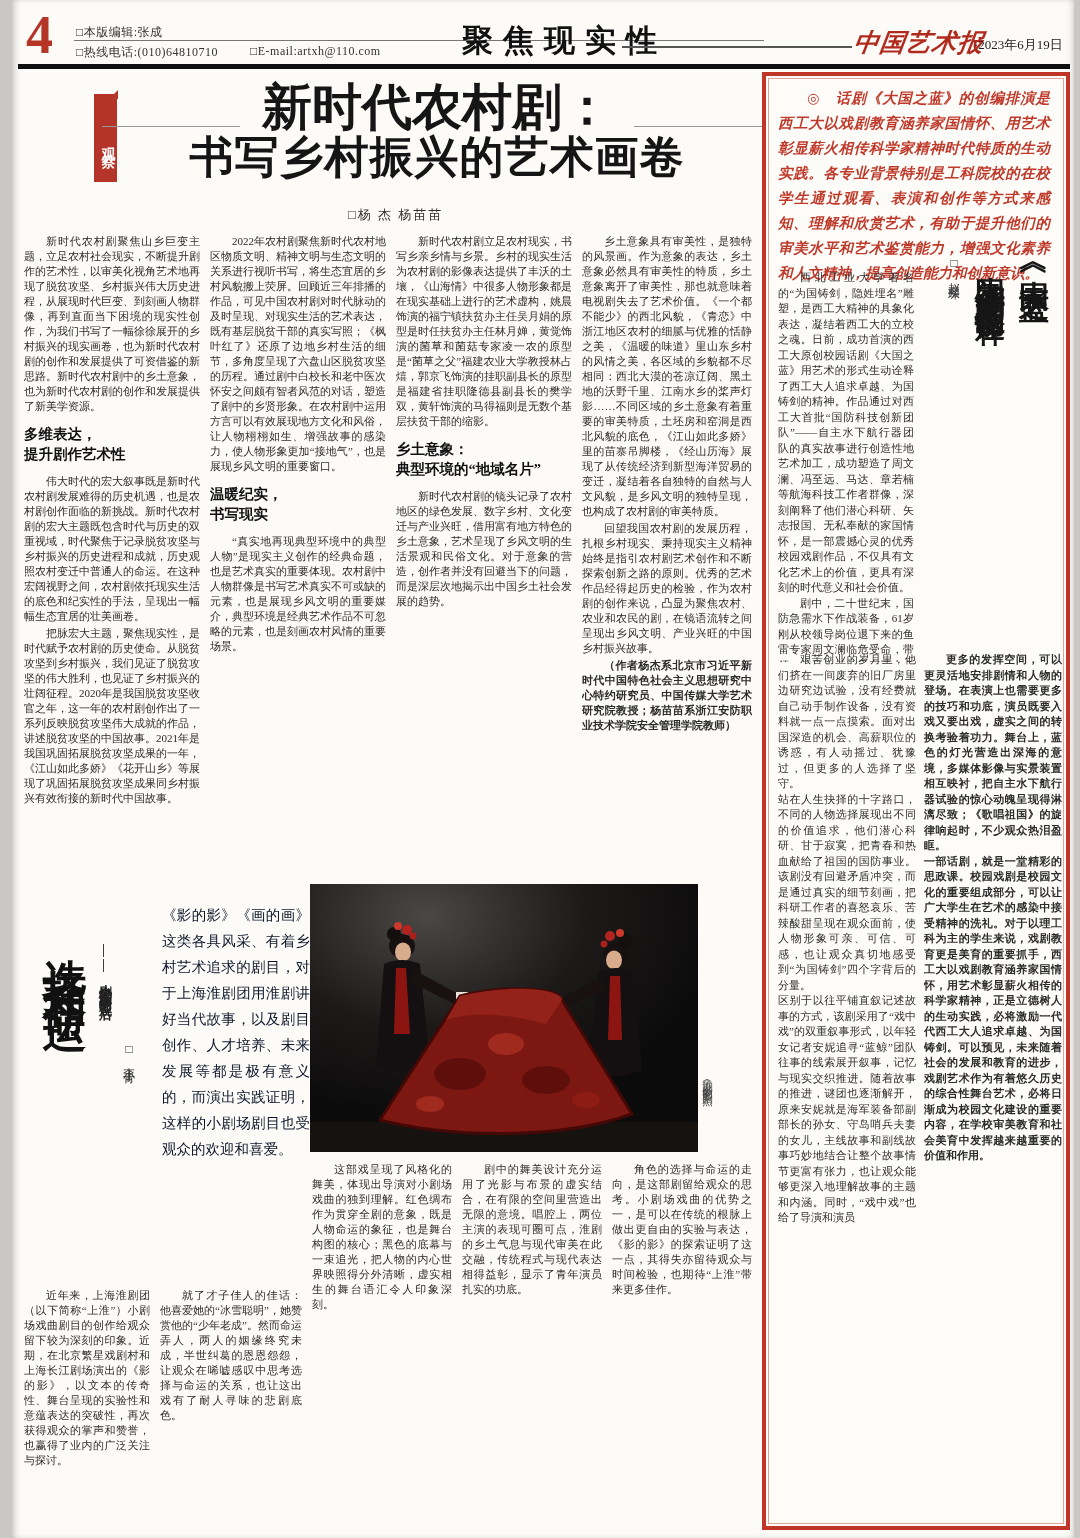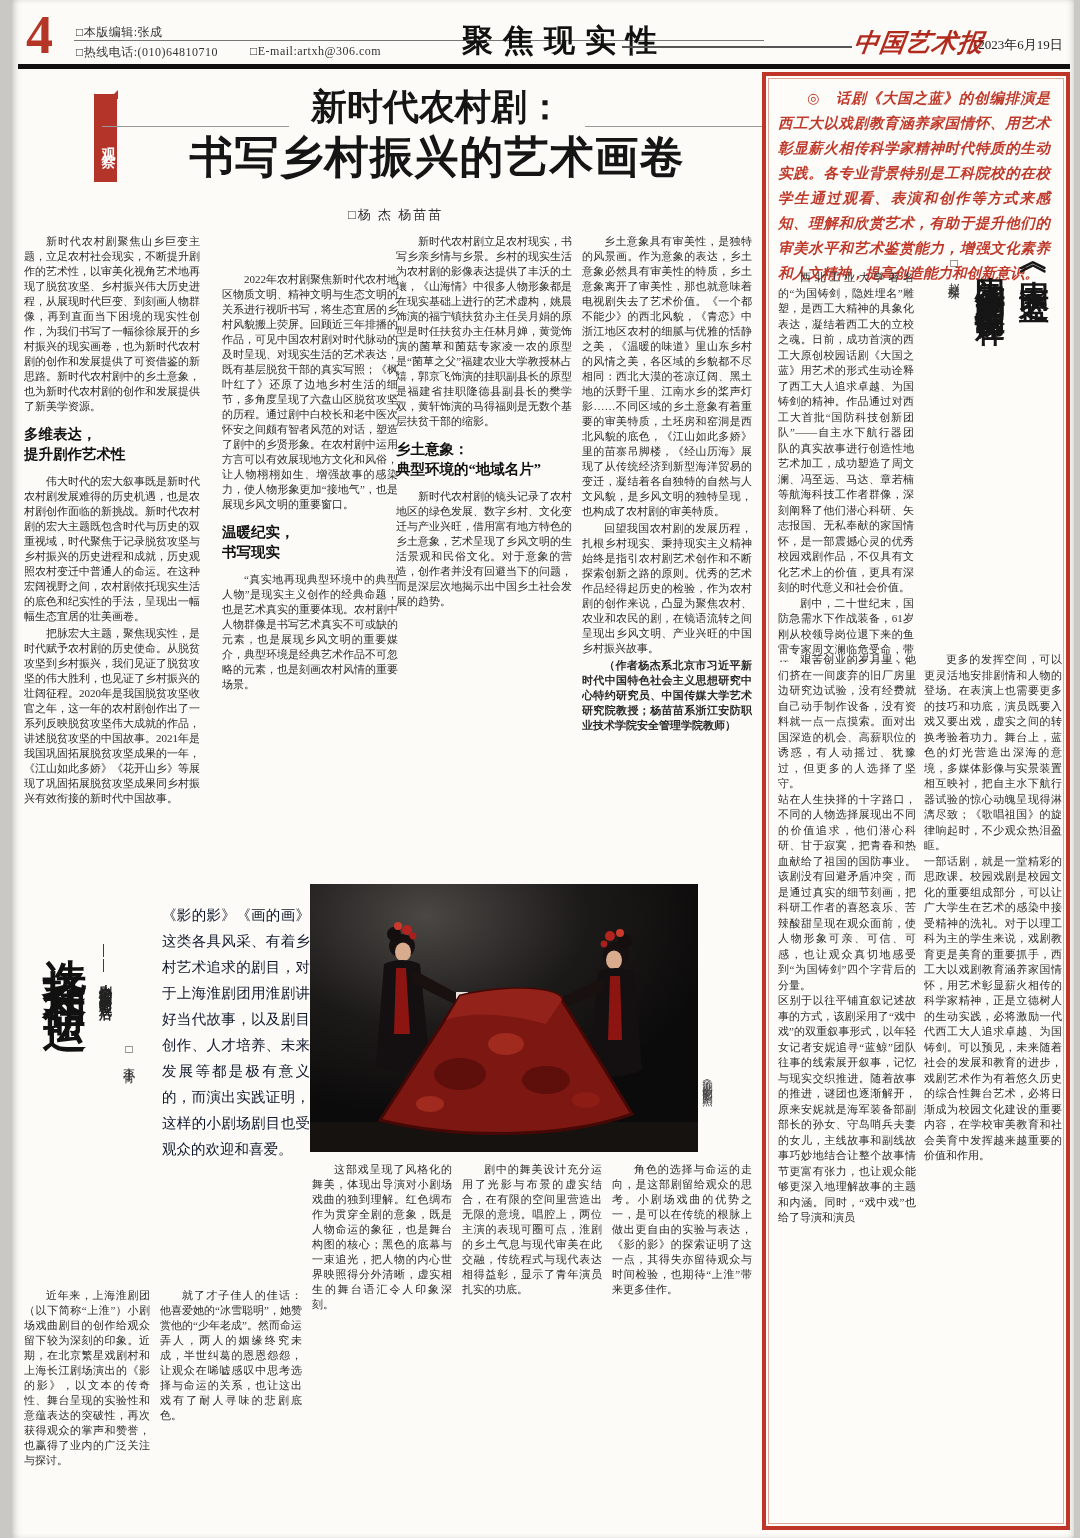--- a/index.html
+++ b/index.html
@@ -28,21 +28,21 @@
   .thick-rule{left:6px;top:64px;width:1052px;height:5px;background:#101010;}
   
   .observe-tag{left:82px;top:94px;width:23px;height:88px;background:#b5342a;color:#fff;
     writing-mode:vertical-rl;text-align:center;font-size:14px;letter-spacing:6px;
     font-weight:bold;padding-top:8px;box-sizing:border-box;}
   .observe-notch{left:97px;top:90px;width:0;height:0;border-left:9px solid transparent;
     border-bottom:9px solid #b5342a;}
   .headline-rule{left:90px;top:126px;width:660px;height:1px;background:#999;}
   .main-title{left:100px;top:84px;width:650px;text-align:center;font-weight:bold;color:#151515;
     font-family:"Liberation Serif","DejaVu Serif",serif;}
-  .main-title .t1{font-size:36px;line-height:46px;display:inline-block;background:#fcfbf8;padding:0 22px;}
+  .main-title .t1{font-size:50px;line-height:46px;display:inline-block;background:#fcfbf8;padding:0 22px;}
   .main-title .t2{font-size:44px;line-height:56px;letter-spacing:1px;}
   .main-byline{left:288px;top:206px;font-size:13px;color:#333;letter-spacing:2px;padding-left:48px;}
   .ncol{top:234px;height:636px;font-size:11px;line-height:15px;text-align:justify;color:#2c2c2c;overflow:hidden;}
   .ncol p{margin:0 0 2px 0;text-indent:2em;}
   .subhead{font-weight:bold;font-size:14.5px;line-height:20px;text-align:left;text-indent:0 !important;
     white-space:pre-line;margin:10px 0 10px 0 !important;color:#111;}
   .credit{font-weight:bold;}
   
   .photo{left:298px;top:884px;width:388px;height:268px;}
   .photo-caption{left:688px;top:1072px;writing-mode:vertical-rl;font-size:10.5px;color:#444;letter-spacing:2px;}
@@ -62,33 +62,33 @@
     color:#bf3a2b;text-align:justify;text-indent:2em;font-style:italic;font-weight:600;}
   .vh-headline{position:absolute;right:10px;top:176px;height:420px;writing-mode:vertical-rl;
     font-size:30px;font-weight:bold;color:#161616;line-height:44px;letter-spacing:4px;white-space:pre-line;}
   .vh-byline{position:absolute;right:104px;top:180px;writing-mode:vertical-rl;font-size:12px;color:#333;letter-spacing:3px;}
   .red-p-top{position:absolute;left:12px;top:176px;width:136px;height:392px;font-size:11px;line-height:15.5px;
     text-align:justify;overflow:hidden;color:#2c2c2c;margin-top:18px;}
   .red-p-top p{margin:0;text-indent:2em;}
   .redcol{position:absolute;top:576px;width:138px;height:866px;font-size:11px;line-height:15.5px;
     text-align:justify;overflow:hidden;color:#2c2c2c;white-space:pre-line;}
   .redcol.a{left:12px;}
-  .redcol.b{left:158px;}
+  .redcol.b{left:158px;font-weight:bold;}
   .indent-first{text-indent:2em;display:block;}
 </style>
 </head>
 <body>
 
 <div class="page">
 
   <div class="abs page-num">4</div>
   <div class="abs mast-line" style="left:64px;top:24px;">□本版编辑:张成</div>
   <div class="abs mast-rule1"></div>
   <div class="abs mast-line" style="left:64px;top:44px;">□热线电话:(010)64810710</div>
-  <div class="abs mast-line" style="left:238px;top:44px;">□E-mail:artxh@306.com</div>
+  <div class="abs mast-line" style="left:238px;top:44px;">□E-mail:artxh@110.com</div>
   <div class="abs section-title">聚焦现实性</div>
   <div class="abs title-dash"></div>
   <div class="abs paper-logo">中国艺术报</div>
   <div class="abs issue-date">·2023年6月19日</div>
   <div class="abs thick-rule"></div>
 
   <div class="abs observe-notch"></div>
   <div class="abs observe-tag">观察</div>
   <div class="abs headline-rule"></div>
   <div class="abs main-title">
@@ -97,21 +97,21 @@
   </div>
   <div class="abs main-byline">□杨  杰  杨苗苗</div>
 
   <div class="abs ncol" style="left:12px;width:176px;">
     <p>新时代农村剧聚焦山乡巨变主题，立足农村社会现实，不断提升剧作的艺术性，以审美化视角艺术地再现了脱贫攻坚、乡村振兴伟大历史进程，从展现时代巨变、到刻画人物群像，再到直面当下困境的现实性创作，为我们书写了一幅徐徐展开的乡村振兴的现实画卷，也为新时代农村剧的创作和发展提供了可资借鉴的新思路。新时代农村剧中的乡土意象，也为新时代农村剧的创作和发展提供了新美学资源。</p>
     <p class="subhead">多维表达，
 提升剧作艺术性</p>
     <p>伟大时代的宏大叙事既是新时代农村剧发展难得的历史机遇，也是农村剧创作面临的新挑战。新时代农村剧的宏大主题既包含时代与历史的双重视域，时代聚焦于记录脱贫攻坚与乡村振兴的历史进程和成就，历史观照农村变迁中普通人的命运。在这种宏阔视野之间，农村剧依托现实生活的底色和纪实性的手法，呈现出一幅幅生态宜居的壮美画卷。</p>
     <p>把脉宏大主题，聚焦现实性，是时代赋予农村剧的历史使命。从脱贫攻坚到乡村振兴，我们见证了脱贫攻坚的伟大胜利，也见证了乡村振兴的壮阔征程。2020年是我国脱贫攻坚收官之年，这一年的农村剧创作出了一系列反映脱贫攻坚伟大成就的作品，讲述脱贫攻坚的中国故事。2021年是我国巩固拓展脱贫攻坚成果的一年，《江山如此多娇》《花开山乡》等展现了巩固拓展脱贫攻坚成果同乡村振兴有效衔接的新时代中国故事。</p>
   </div>
-  <div class="abs ncol" style="left:210px;width:176px;margin-top:38px;">
+  <div class="abs ncol" style="left:198px;width:176px;">
     <p>2022年农村剧聚焦新时代农村地区物质文明、精神文明与生态文明的关系进行视听书写，将生态宜居的乡村风貌搬上荧屏。回顾近三年排播的作品，可见中国农村剧对时代脉动的及时呈现、对现实生活的艺术表达，既有基层脱贫干部的真实写照；《枫叶红了》还原了边地乡村生活的细节，多角度呈现了六盘山区脱贫攻坚的历程。通过剧中白校长和老中医次怀安之间颇有智者风范的对话，塑造了剧中的乡贤形象。在农村剧中运用方言可以有效展现地方文化和风俗，让人物栩栩如生、增强故事的感染力，使人物形象更加“接地气”，也是展现乡风文明的重要窗口。</p>
     <p class="subhead">温暖纪实，
 书写现实</p>
     <p>“真实地再现典型环境中的典型人物”是现实主义创作的经典命题，也是艺术真实的重要体现。农村剧中人物群像是书写艺术真实不可或缺的元素，也是展现乡风文明的重要媒介，典型环境是经典艺术作品不可忽略的元素，也是刻画农村风情的重要场景。</p>
   </div>
   <div class="abs ncol" style="left:384px;width:176px;">
     <p>新时代农村剧立足农村现实，书写乡亲乡情与乡景。乡村的现实生活为农村剧的影像表达提供了丰沃的土壤，《山海情》中很多人物形象都是在现实基础上进行的艺术虚构，姚晨饰演的福宁镇扶贫办主任吴月娟的原型是时任扶贫办主任林月婵，黄觉饰演的菌草和菌菇专家凌一农的原型是“菌草之父”福建农业大学教授林占熺，郭京飞饰演的挂职副县长的原型是福建省挂职隆德县副县长的樊学双，黄轩饰演的马得福则是无数个基层扶贫干部的缩影。</p>
     <p class="subhead">乡土意象：
 典型环境的“地域名片”</p>
     <p>新时代农村剧的镜头记录了农村地区的绿色发展、数字乡村、文化变迁与产业兴旺，借用富有地方特色的乡土意象，艺术呈现了乡风文明的生活景观和民俗文化。对于意象的营造，创作者并没有回避当下的问题，而是深层次地揭示出中国乡土社会发展的趋势。</p>

